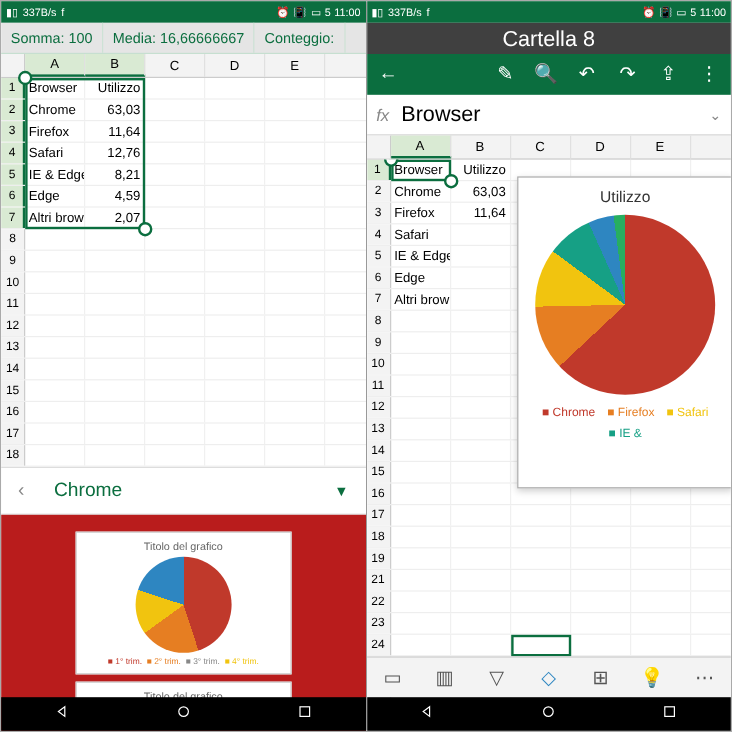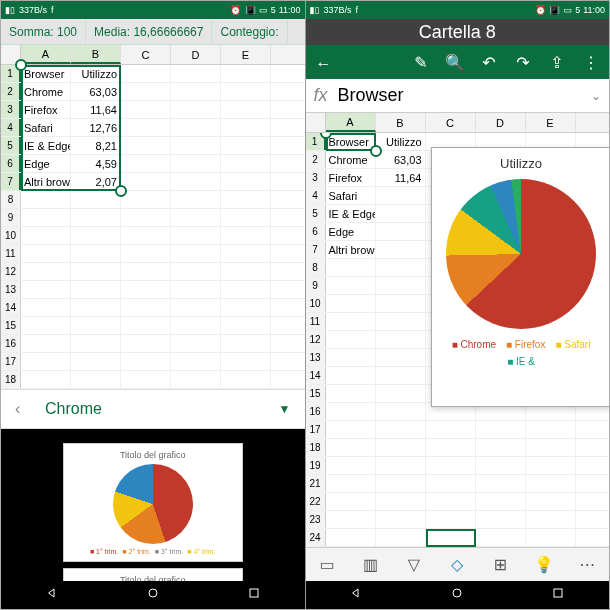--- a/index.html
+++ b/index.html
@@ -29,35 +29,35 @@
   .cell.r { justify-content:flex-end; }
 
   .selbox { position:absolute; border:2px solid #0b6e3f; pointer-events:none; }
   .handle { position:absolute; width:12px; height:12px; border:2px solid #0b6e3f; background:#fff; border-radius:50%; }
 
   .charttype { height: 40px; display:flex; align-items:center; padding:0 14px; border-top:1px solid #ddd; border-bottom:1px solid #ddd; color:#0b6e3f; font-size:16px; }
   .charttype .back { width:20px; color:#888; }
   .charttype .lbl { flex:1; text-align:left; padding-left:10px; }
   .charttype .dd { color:#0b6e3f; font-size:12px; }
 
-  .thumbs { flex:1; overflow:hidden; padding:8px 0; background:#000000; }
+  .thumbs { flex:1; overflow:hidden; padding:8px 0; background:#b91c1c; }
   .thumb { margin:6px auto; width:180px; background:#fff; border:1px solid #ccc; padding:6px; text-align:center; }
   .thumb .tt { font-size:9px; color:#666; margin-bottom:4px;}
   .pie { width:80px; height:80px; border-radius:50%; margin:0 auto; }
   .thumb .lg { font-size:7px; color:#888; margin-top:4px; display:flex; justify-content:center; gap:4px;}
   .thumb .lg span::before{content:"■ "; }
 
   
   .titlebar { height:26px; background:#404040; color:#fff; display:flex; align-items:center; justify-content:center; font-size:18px; }
   .toolbar { height:34px; background:#0b6e3f; display:flex; align-items:center; padding:0 6px; gap:10px; color:#fff; }
   .toolbar .tb { width:24px; height:24px; display:flex; align-items:center; justify-content:center; font-size:16px; }
   .toolbar .sp { flex:1; }
 
   .fxbar { height:34px; border-bottom:1px solid #ccc; display:flex; align-items:center; padding:0 8px; font-size:18px; gap:10px; }
-  .fxbar .fx { font-style:italic; color:#888; font-size:18px; }
+  .fxbar .fx { font-style:italic; color:#888; font-size:14px; }
   .fxbar .fval { flex:1; }
   .fxbar .exp { color:#888; font-size:12px; }
 
   .chartoverlay { position:absolute; right:-2px; top:0; width:180px; height:260px; background:#fff; border:1px solid #aaa; box-shadow:0 2px 6px rgba(0,0,0,.2); padding:8px; }
   .chartoverlay .ct { text-align:center; font-size:13px; margin-bottom:6px; color:#333; }
   .bigpie { width:150px; height:150px; border-radius:50%; margin:8px auto; }
   .chartlegend { font-size:10px; display:flex; flex-wrap:wrap; gap:6px 10px; justify-content:center; margin-top:10px;}
   .chartlegend span::before{content:"■ "; }
 
   .bottombar { position:absolute; bottom:28px; left:0; right:0; height:34px; background:#f3f3f3; border-top:1px solid #ccc; display:flex; align-items:center; justify-content:space-around; }

